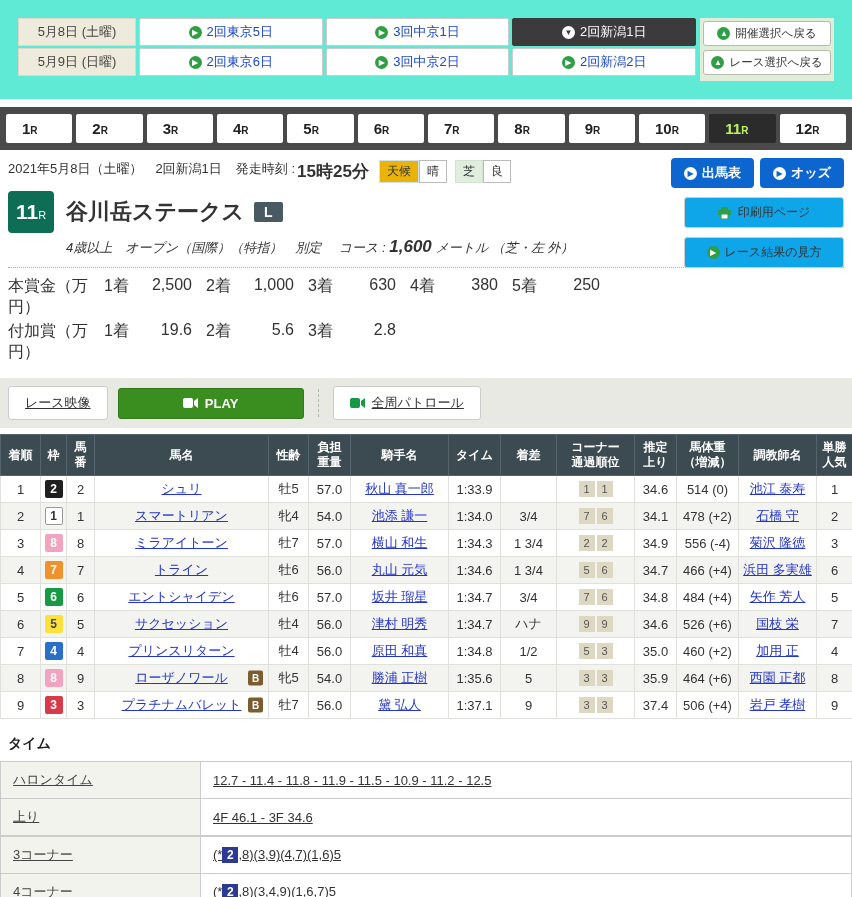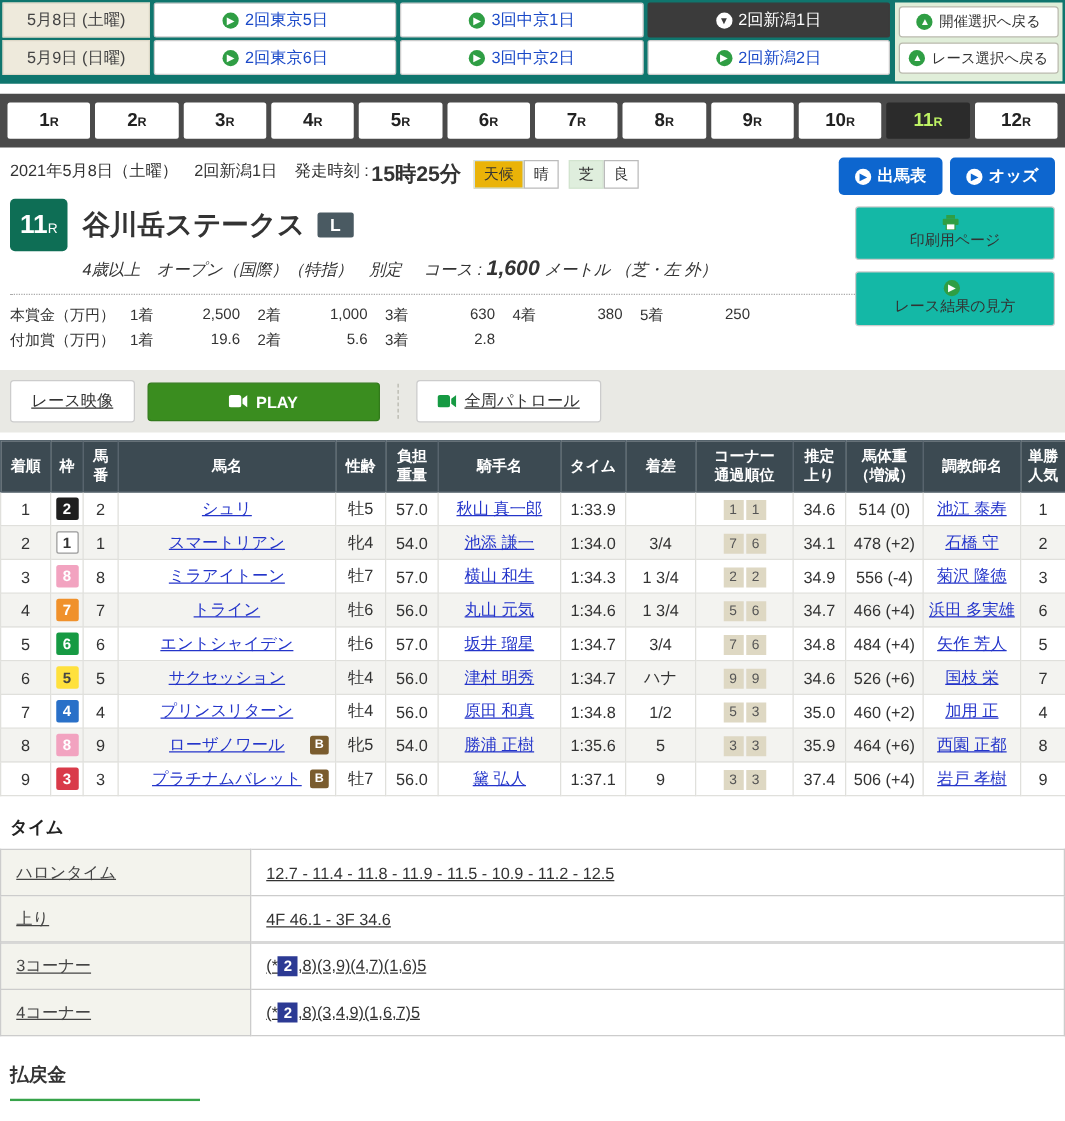--- a/index.html
+++ b/index.html
@@ -1,34 +1,34 @@
 <!DOCTYPE html>
 <html><head>
 <meta charset="utf-8">
 <style>
   * { box-sizing: border-box; margin: 0; padding: 0; }
   body { width: 852px; font-family: "Liberation Sans", "DejaVu Sans", sans-serif; background: #fff; color: #333; }
   .page { width: 852px; position: relative; }
 
   
-  .topnav { display: flex; padding: 2px; background: #0f766e; }
+  .topnav { display: flex; padding: 18px; background: #5eead4; }
   .nav-left { flex: 1; }
   .nav-row { display: flex; height: 28px; margin-bottom: 2px; }
   .date-cell { width: 118px; background: #eeeadc; border: 1px solid #ddd8c8; font-size: 13px; display: flex; align-items: center; justify-content: center; color: #444; }
   .meet { flex: 1; margin-left: 3px; background: #fff; border: 1px solid #ccc; border-radius: 2px; display: flex; align-items: center; justify-content: center; font-size: 13px; color: #1a49c8; text-decoration: none; cursor: pointer; }
   .meet.active { background: #3b3b3b; color: #fff; border-color: #3b3b3b; }
   .nav-right { width: 134px; margin-left: 4px; background: #e0eed9; padding: 2px 3px; }
   .back-btn { display: flex; align-items: center; justify-content: center; width: 100%; height: 25px; margin-top: 1px; margin-bottom: 4px; background: #fff; border: 1px solid #b9b9ad; border-radius: 3px; font-size: 11.5px; color: #333; cursor: pointer; font-family: inherit; }
   .cir { display: inline-block; width: 13px; height: 13px; border-radius: 50%; background: #2f9e44; color: #fff; font-size: 8px; line-height: 13px; text-align: center; margin-right: 5px; flex: none; }
   .cir.on-dark { background: #fff; color: #3b3b3b; }
   .cir.on-blue { background: #fff; color: #0d66cf; }
 
   
   .tabsbar { display: flex; gap: 4px; background: #4a4a4a; padding: 7px 6px; margin-top: 8px; }
-  .rtab { flex: 1; background: #fff; border-radius: 2px; text-align: center; padding: 6px 5px; font-size: 15px; font-weight: bold; color: #222; cursor: pointer; text-decoration: none; }
+  .rtab { flex: 1; background: #fff; border-radius: 2px; text-align: left; padding: 6px 16px; font-size: 15px; font-weight: bold; color: #222; cursor: pointer; text-decoration: none; }
   .rtab .rs { font-size: 10px; font-weight: bold; }
   .rtab.active { background: #2b2b2b; color: #bef264; }
 
   
   .race-info { padding: 10px 8px 6px 8px; position: relative; }
   .line1 { display: flex; align-items: flex-start; font-size: 13px; }
   .start-time { font-size: 17px; font-weight: bold; margin: 0 10px 0 2px; }
   .wbadge { font-size: 12px; padding: 2px 7px; border: 1px solid transparent; }
   .wb-lbl-sky { background: #eab308; border-color: #cfe3ef; }
   .wb-lbl-grass { background: #dfeedd; border-color: #d2e4cf; margin-left: 8px; }
@@ -37,22 +37,22 @@
   .race-no-badge { width: 46px; height: 42px; background: #0e6e55; border-radius: 4px; color: #fff; display: flex; align-items: center; justify-content: center; margin-right: 12px; }
   .race-no-badge .n { font-size: 21px; font-weight: bold; }
   .race-no-badge .r { font-size: 11px; margin-top: 6px; }
   .race-title { font-size: 22px; font-weight: bold; color: #333; }
   .grade-badge { background: #4a5a62; color: #fff; font-size: 14px; font-weight: bold; padding: 2px 10px; border-radius: 2px; margin-left: 10px; }
   .cond-line { font-size: 13px; margin: 4px 0 0 58px; font-style: italic; }
   .course-val { font-size: 17px; font-weight: bold; }
   .right-actions { position: absolute; top: 8px; right: 8px; width: 190px; text-align: right; }
   .blue-row { display: flex; gap: 6px; justify-content: flex-end; }
   .btn-blue { display: inline-flex; align-items: center; background: #0d66cf; color: #fff; font-size: 13px; font-weight: bold; border: none; border-radius: 4px; padding: 6px 13px; cursor: pointer; font-family: inherit; }
-  .btn-white { display: inline-flex; align-items: center; justify-content: center; width: 160px; background: #14b8a6; border: 1px solid #ccc; border-radius: 3px; font-size: 12px; color: #333; padding: 6px 4px; margin-top: 9px; cursor: pointer; font-family: inherit; flex-direction: column; }
-  .prizes { border-top: 1px dotted #aaa; margin-top: 10px; padding: 8px 0 2px 0; font-size: 12px; color: #333; }
+  .btn-white { display: inline-flex; align-items: center; justify-content: center; width: 160px; background: #0ea5e9; border: 1px solid #ccc; border-radius: 3px; font-size: 12px; color: #333; padding: 6px 4px; margin-top: 9px; cursor: pointer; font-family: inherit; }
+  .prizes { border-top: 1px dotted #aaa; margin-top: 10px; padding: 8px 0 2px 0; font-size: 16px; color: #333; }
   .prize-line { display: flex; margin-bottom: 3px; }
   .pz-lbl { width: 96px; }
   .pz-p { width: 34px; text-align: left; }
   .pz-v { width: 54px; text-align: right; margin-right: 14px; }
 
   
   .video-bar { display: flex; align-items: center; background: #e9e9e4; padding: 8px; margin-top: 4px; }
   .btn-plain { background: #fff; border: 1px solid #ccc; border-radius: 3px; font-size: 13px; padding: 7px 16px; color: #333; cursor: pointer; font-family: inherit; display: inline-flex; align-items: center; text-decoration: underline; }
   .btn-play { width: 186px; justify-content: center; background: #3a8d1f; border: 1px solid #327a1b; border-radius: 3px; color: #fff; font-weight: bold; font-size: 13px; padding: 7px 0; margin-left: 10px; cursor: pointer; font-family: inherit; display: inline-flex; align-items: center; }
   .vdiv { border-left: 1px dashed #b5b5ab; height: 28px; margin: 0 14px; }

